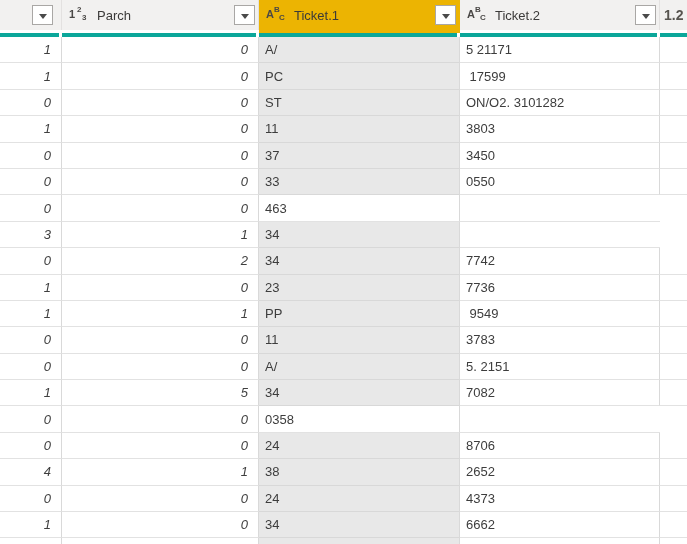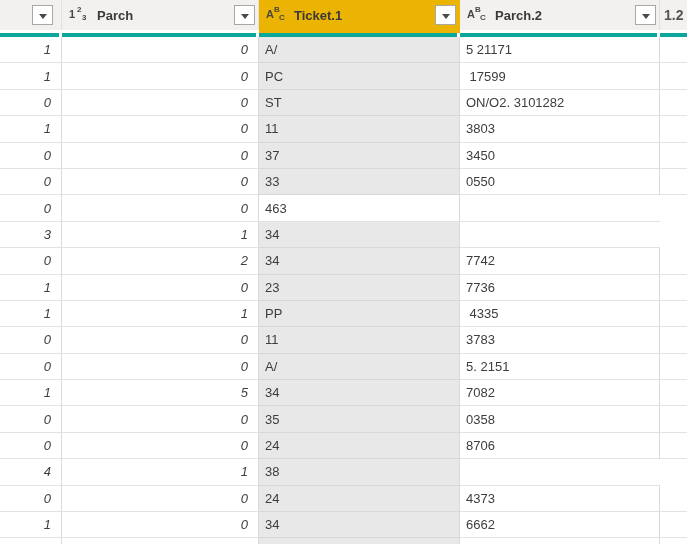--- a/index.html
+++ b/index.html
@@ -25,21 +25,21 @@
     border-right: 1px solid #e3e1e0;
     overflow: hidden;
     cursor: default;
   }
   .th.selected { background: #ecb402; border-right-color: #ecb402; }
   .th.col-a { justify-content: flex-end; padding-right: 5px; }
   .th.col-last { border-right: none; padding-left: 4px; }
 
   .th-label {
     font-size: 13px;
-    font-weight: bold;
+    font-weight: normal;
     color: #3b3a39;
     margin-left: 8px;
     white-space: nowrap;
     flex: 1 1 auto;
   }
   .clipped-label {
     font-size: 14px;
     font-weight: bold;
     color: #57544f;
     margin-left: 0;
@@ -160,21 +160,21 @@
         <span class="dd-arrow"></span>
       </button>
     </div>
 
     <div class="th">
       <span class="ticon">
         <span class="t-base">A</span>
           <span class="t-sup">B</span>
           <span class="t-sub">C</span>
       </span>
-      <span class="th-label">Parch.2</span>
+      <span class="th-label">Ticket.2</span>
       <button class="dd-btn">
         <span class="dd-arrow"></span>
       </button>
     </div>
 
     <div class="th col-last">
       <span class="th-label clipped-label">1.2</span>
     </div>
   </div>
 
@@ -260,21 +260,21 @@
         <div class="td num">1</div>
         <div class="td num">0</div>
         <div class="td txt sel-col">23</div>
         <div class="td txt">7736</div>
         <div class="td filler"></div>
       </div>
       <div class="tr">
         <div class="td num">1</div>
         <div class="td num">1</div>
         <div class="td txt sel-col">PP</div>
-        <div class="td txt"> 4335</div>
+        <div class="td txt"> 9549</div>
         <div class="td filler"></div>
       </div>
       <div class="tr">
         <div class="td num">0</div>
         <div class="td num">0</div>
         <div class="td txt sel-col">11</div>
         <div class="td txt">3783</div>
         <div class="td filler"></div>
       </div>
       <div class="tr">
@@ -287,35 +287,35 @@
       <div class="tr">
         <div class="td num">1</div>
         <div class="td num">5</div>
         <div class="td txt sel-col">34</div>
         <div class="td txt">7082</div>
         <div class="td filler"></div>
       </div>
       <div class="tr">
         <div class="td num">0</div>
         <div class="td num">0</div>
-        <div class="td txt sel-col">35</div>
         <div class="td txt">0358</div>
         <div class="td filler"></div>
       </div>
       <div class="tr">
         <div class="td num">0</div>
         <div class="td num">0</div>
         <div class="td txt sel-col">24</div>
         <div class="td txt">8706</div>
         <div class="td filler"></div>
       </div>
       <div class="tr">
         <div class="td num">4</div>
         <div class="td num">1</div>
         <div class="td txt sel-col">38</div>
+        <div class="td txt">2652</div>
         <div class="td filler"></div>
       </div>
       <div class="tr">
         <div class="td num">0</div>
         <div class="td num">0</div>
         <div class="td txt sel-col">24</div>
         <div class="td txt">4373</div>
         <div class="td filler"></div>
       </div>
       <div class="tr">

